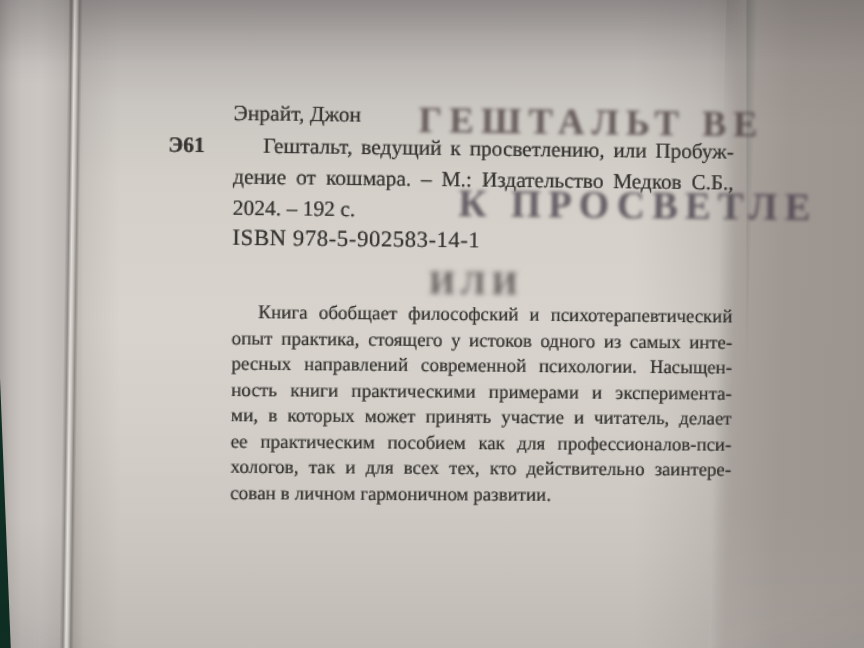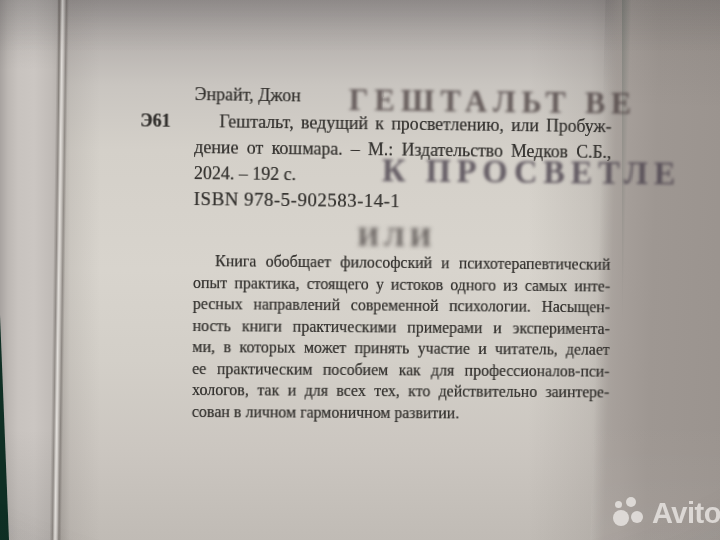--- a/index.html
+++ b/index.html
@@ -122,23 +122,14 @@
       <div class="just">ми, в которых может принять участие и читатель, делает</div>
       <div class="just">ее практическим пособием как для профессионалов-пси-</div>
       <div class="just">хологов, так и для всех тех, кто действительно заинтере-</div>
       <div class="no-just">сован в личном гармоничном развитии.</div>
     </div>
 
   </div>
 
   <div class="vignette"></div>
 
-  <div class="watermark">
-    <span class="wm-logo">
-      <i class="wm-c1"></i>
-        <i class="wm-c2"></i>
-        <i class="wm-c3"></i>
-        <i class="wm-c4"></i>
-    </span>
-    <span class="wm-text">Avito</span>
-  </div>
 
 </div>
 
 </body></html>

